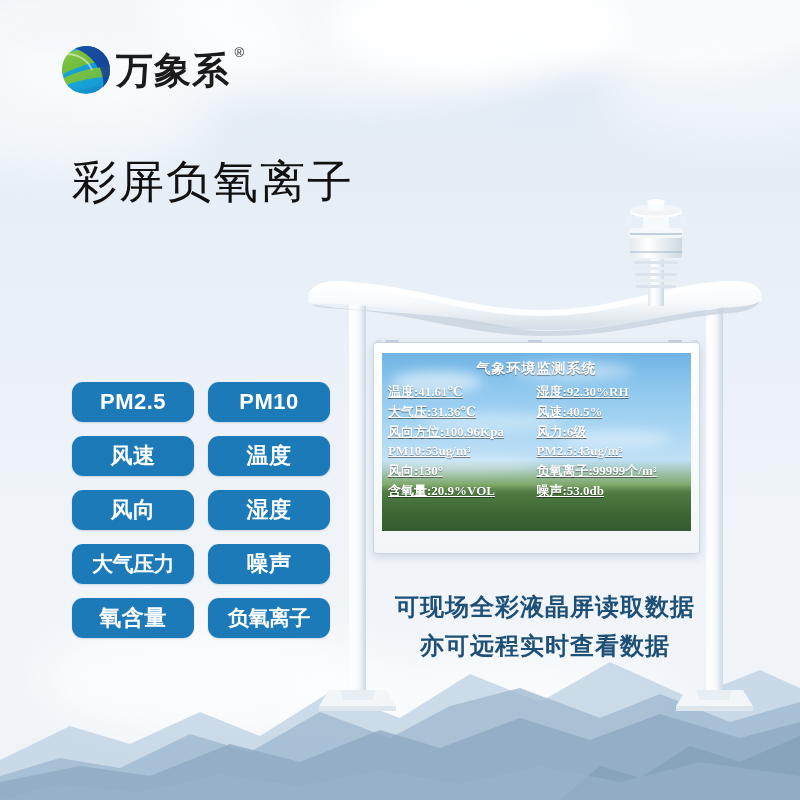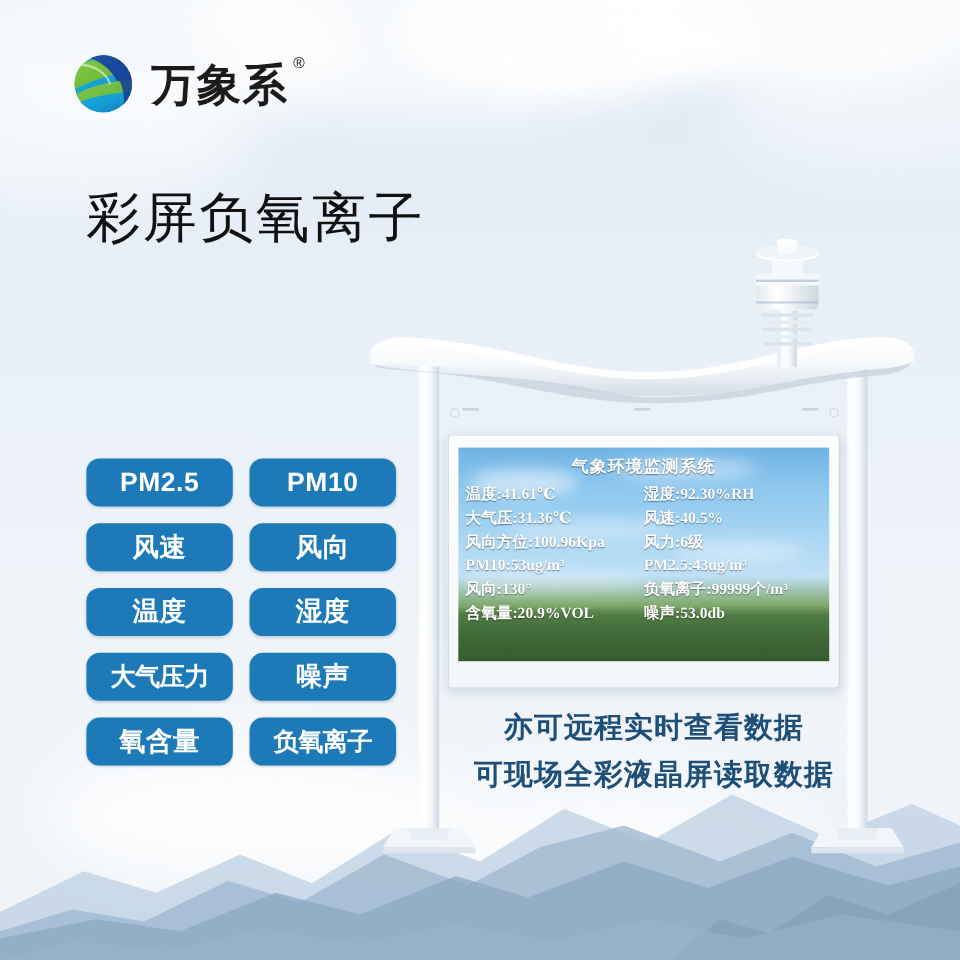--- a/index.html
+++ b/index.html
@@ -13,21 +13,21 @@
   }
 
   
   .cloud{position:absolute;border-radius:50%;background:#ffffff;filter:blur(14px);opacity:.85;pointer-events:none;}
   .cloud.soft{filter:blur(22px);opacity:.7;}
 
   
   .mtn{position:absolute;left:0;width:800px;pointer-events:none;}
 
   
-  #logo{position:absolute;left:60px;top:44px;display:flex;align-items:center;gap:14px;text-align:right;}
+  #logo{position:absolute;left:60px;top:44px;display:flex;align-items:center;gap:4px;text-align:right;}
   #globe{width:52px;height:52px;position:relative;}
   #brand{font-size:37px;font-weight:700;color:#1b1b1b;letter-spacing:1px;line-height:1;position:relative;}
   #brand .reg{position:absolute;top:-6px;right:-15px;font-size:13px;font-weight:400;}
 
   
   #headline{position:absolute;left:72px;top:148px;color:#111;font-weight:400;font-size:45px;line-height:1.50;letter-spacing:2px;}
 
   
   #pills{position:absolute;left:72px;top:382px;display:grid;grid-template-columns:122px 122px;grid-gap:14px 14px;}
   .pill{
@@ -36,38 +36,38 @@
     color:#fff;font-size:22px;font-weight:700;letter-spacing:.5px;
     box-shadow:0 1px 2px rgba(20,70,110,.18);
   }
   .pill.lat{font-size:21px;letter-spacing:-.5px;}
 
   
   #station{position:absolute;left:0;top:0;width:800px;height:800px;pointer-events:none;}
 
   
   #lcd-frame{
-    position:absolute;left:373px;top:362px;width:327px;height:212px;
+    position:absolute;left:373px;top:342px;width:327px;height:212px;
     background:linear-gradient(180deg,#fdfefe 0%,#f3f6f8 100%);
     border-radius:4px;
     box-shadow:0 3px 10px rgba(80,110,140,.22),0 0 0 1px rgba(190,205,218,.8) inset;
   }
   #lcd{
     position:absolute;left:9px;top:11px;width:309px;height:178px;overflow:hidden;
     background:linear-gradient(180deg,#6fb3e4 0%,#8cc6ee 18%,#a9d6f3 42%,#bfe0f6 60%,#7fa86a 74%,#4d7a40 84%,#3f6a36 100%);
   }
   #lcd .skycloud{position:absolute;background:#fff;border-radius:50%;filter:blur(6px);opacity:.55;}
   #lcd .treeline{position:absolute;left:0;bottom:0;width:100%;height:46px;
     background:linear-gradient(180deg,rgba(70,110,58,.0) 0%,#4f7b42 18%,#3e6936 55%,#355c2f 100%);}
   #lcd .readout{position:absolute;left:0;top:0;width:100%;height:100%;color:#fff;
     font-family:"Liberation Serif","DejaVu Serif",serif;
     text-shadow:0 1px 1px rgba(0,0,0,.45);}
   #lcd .r-title{text-align:center;font-size:14px;font-weight:700;margin-top:7px;letter-spacing:1px;}
   #lcd .r-date{text-align:center;font-size:14px;font-weight:700;margin-top:1px;letter-spacing:.5px;}
-  #lcd .rows{margin-top:4px;}
+  #lcd .rows{margin-top:4px;text-decoration:underline;}
   #lcd .row{display:flex;font-size:13px;font-weight:700;line-height:1.52;padding:0 6px;}
   #lcd .c-l{width:50%;}
   #lcd .c-r{width:50%;}
 
   
   #caption{position:absolute;left:390px;top:588px;width:310px;text-align:center;
     color:#1d4f77;font-size:24px;font-weight:600;line-height:1.62;letter-spacing:1px;}
 </style>
 </head>
 <body>
@@ -237,24 +237,24 @@
     <div class="pill">
         <span>PM2.5</span>
       </div>
     <div class="pill">
         <span>PM10</span>
       </div>
     <div class="pill">
         <span>风速</span>
       </div>
     <div class="pill">
+        <span>温度</span>
+      </div>
+    <div class="pill">
         <span>风向</span>
-      </div>
-    <div class="pill">
-        <span>温度</span>
       </div>
     <div class="pill">
         <span>湿度</span>
       </div>
     <div class="pill lat">
         <span>大气压力</span>
       </div>
     <div class="pill">
         <span>噪声</span>
       </div>
@@ -306,17 +306,17 @@
           <div class="row">
             <span class="c-l">含氧量:20.9%VOL</span>
             <span class="c-r">噪声:53.0db</span>
           </div>
         </div>
       </div>
     </div>
   </div>
 
   <div id="caption">
+    <div>可现场全彩液晶屏读取数据</div>
     <div>亦可远程实时查看数据</div>
-    <div>可现场全彩液晶屏读取数据</div>
   </div>
 
 </div>
 
 </body></html>

